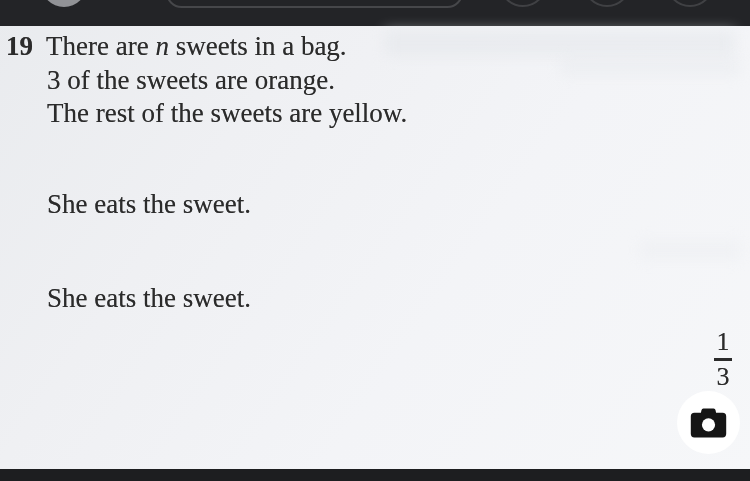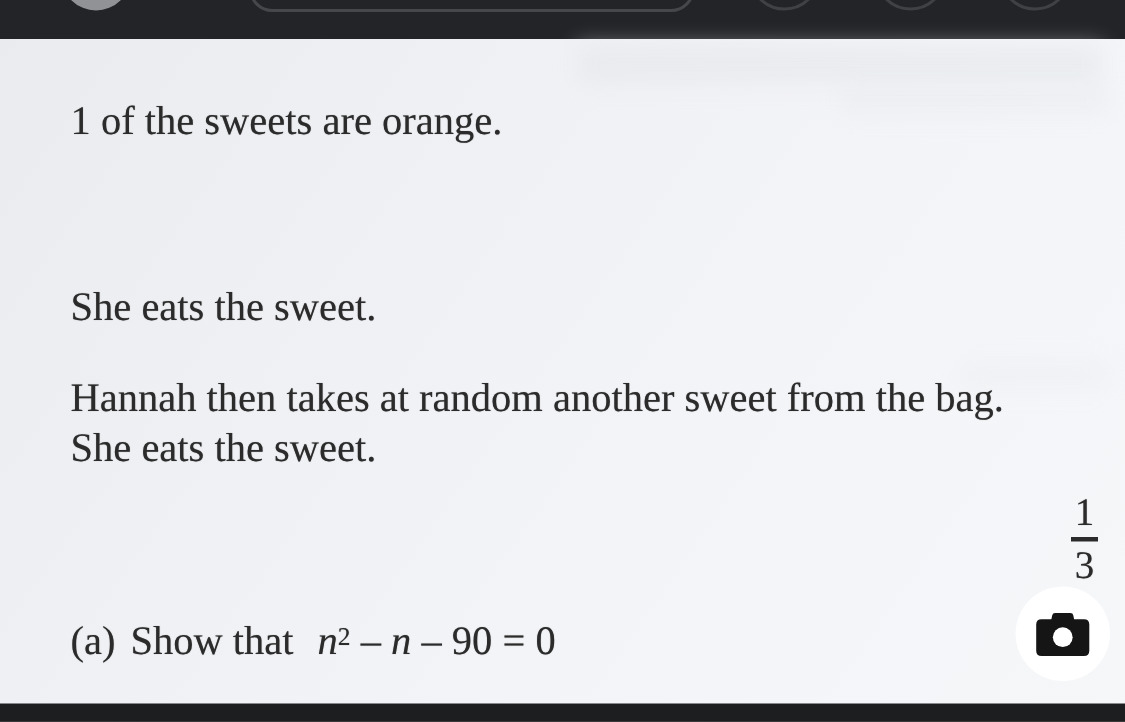--- a/index.html
+++ b/index.html
@@ -54,34 +54,34 @@
     <div class="search-pill"></div>
     <div class="ring r1"></div>
     <div class="ring r2"></div>
     <div class="ring r3"></div>
   </div>
 
   <div class="ghost g1"></div>
   <div class="ghost g2"></div>
   <div class="ghost g3"></div>
 
-  <div class="line t2">1 of the sweets are orange.</div>
+  <div class="line first t1">
+    <span class="q-num">19</span><span>There are </span><span class="var">n</span><span> sweets in a bag.</span>
+  </div>
+  <div class="line t2">3 of the sweets are orange.</div>
+  <div class="line t3">The rest of the sweets are yellow.</div>
   <div class="line t5">She eats the sweet.</div>
-  <div class="line t6">Hannah then takes at random another sweet from the bag.</div>
   <div class="line t7">She eats the sweet.</div>
 
   <div class="fraction">
     <span class="num">1</span>
     <span class="frac-bar"></span>
     <span class="den">3</span>
   </div>
 
-  <div class="line t9">
-    <span>(a)</span><span class="gap-a"></span><span>Show that</span><span class="gap-eq"></span><span class="var">n</span><span class="sup">2</span><span> – </span><span class="var">n</span><span> – 90 = 0</span>
-  </div>
 
   <button class="camera-btn">
     <span>
       <svg width="37" height="30" viewBox="0 0 24 20" xmlns="http://www.w3.org/2000/svg">
         <path fill="#151515" d="M8.6 0.4 h6.8 q1.1 0 1.3 1.1 l0.35 1.7 h4.35 q2.4 0 2.4 2.4 v11.6 q0 2.4 -2.4 2.4 h-18.8 q-2.4 0 -2.4 -2.4 v-11.6 q0 -2.4 2.4 -2.4 h4.35 l0.35 -1.7 q0.2 -1.1 1.3 -1.1 z"></path>
         <circle cx="12" cy="11.2" r="4.4" fill="#ffffff"></circle>
       </svg>
     </span>
   </button>
 

